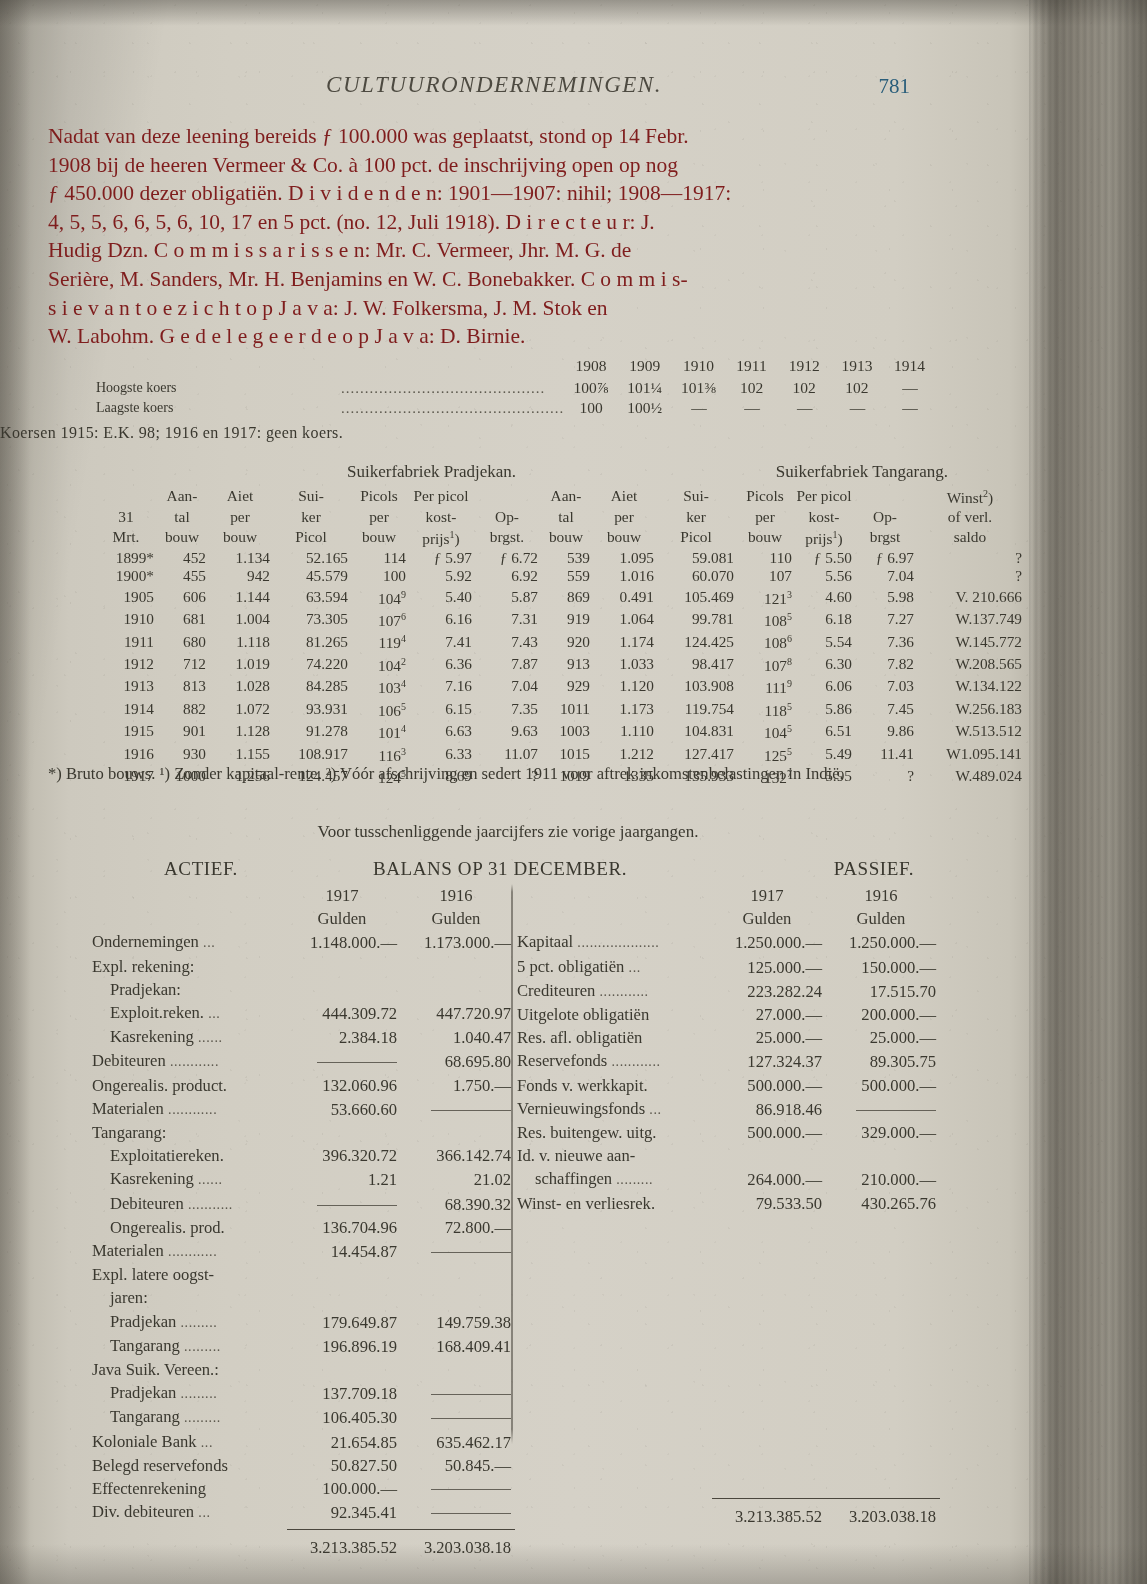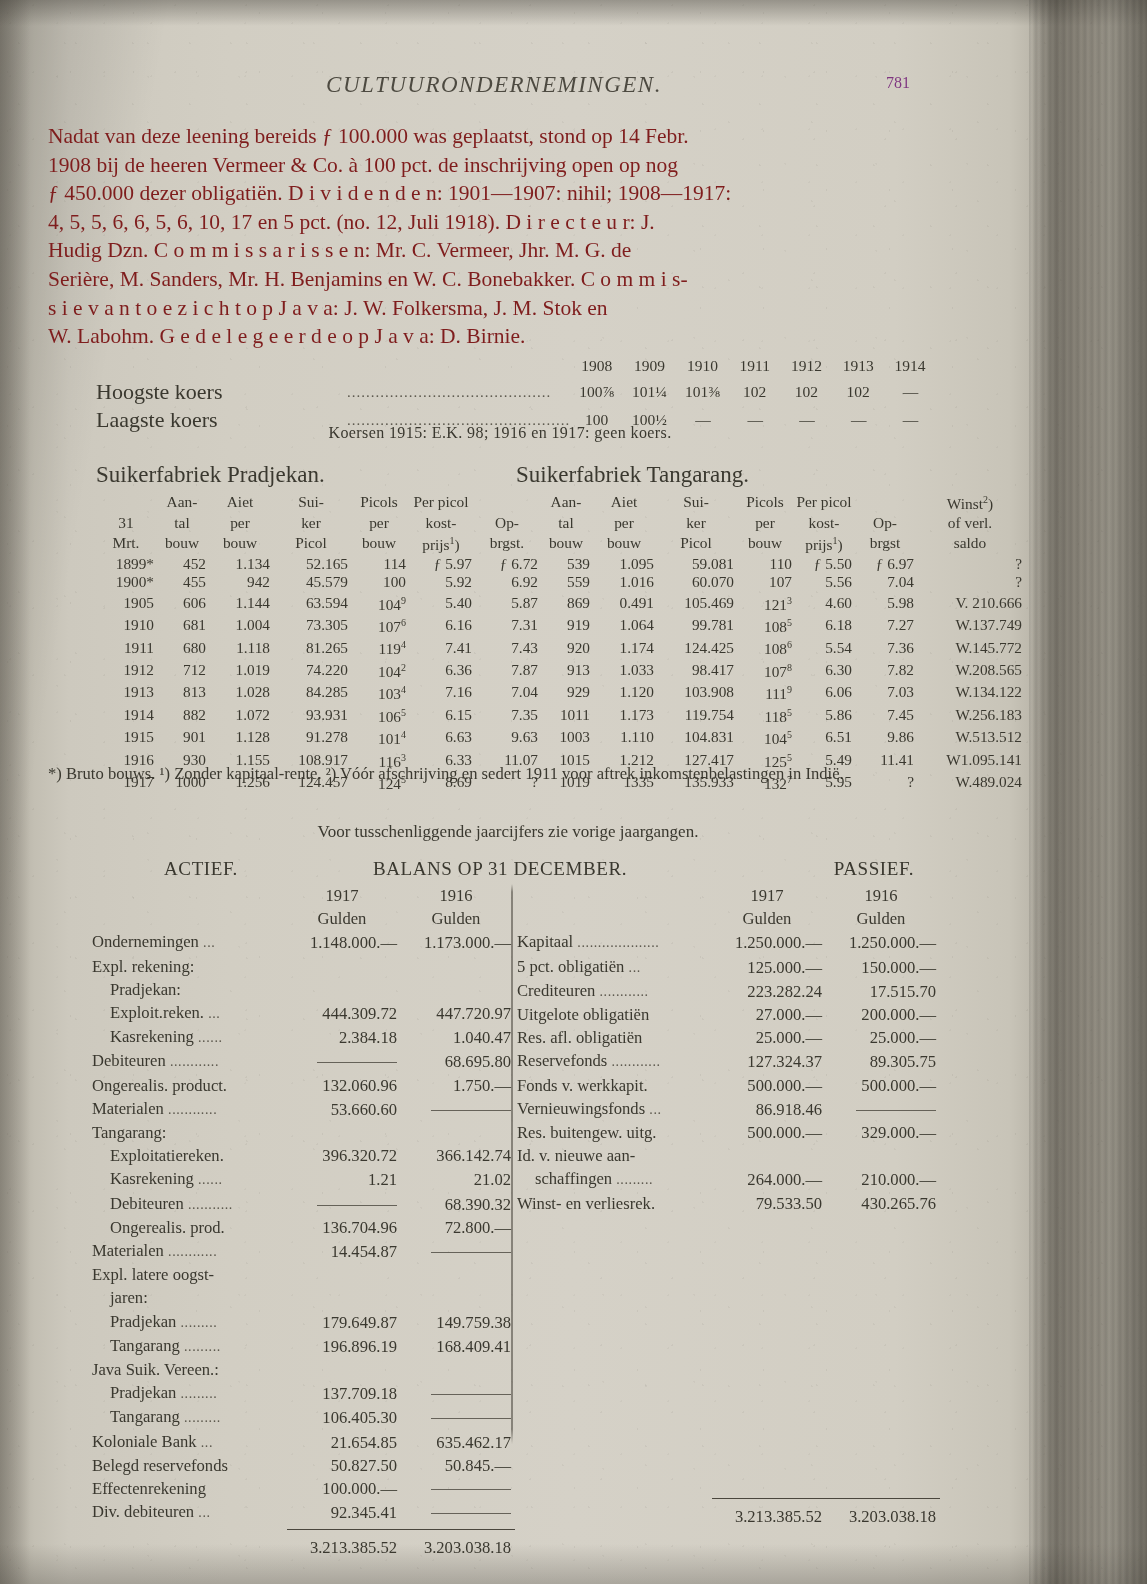--- a/index.html
+++ b/index.html
@@ -55,53 +55,53 @@
   }
   
   #runhead{
     position:absolute;left:0;right:12px;top:72px;text-align:center;
   }
   #runhead .title{
     font-style:italic;letter-spacing:1.5px;font-size:23px;
     color:#3b382f;opacity:.88;
   }
   #runhead .folio{
-    position:absolute;right:78px;top:2px;font-size:16px;color:#701a75;opacity:.85;
+    position:absolute;right:78px;top:2px;font-size:21px;color:#0c4a6e;opacity:.85;
   }
   
   #bodytext{
     position:absolute;left:48px;top:122px;width:880px;
     font-size:21.5px;line-height:28.6px;color:#7f1d1d;
     text-align:justify;
   }
   
   #koers{
     position:absolute;left:96px;top:356px;width:840px;
     font-size:15.5px;color:#3a382f;
   }
   #koers table{border-collapse:collapse;width:100%;}
   #koers td{padding:1px 0;white-space:nowrap;}
-  #koers .lbl{font-size:22px;width:300px;}
+  #koers .lbl{font-size:14px;width:300px;}
   #koers .dots{
     font-size:15px;letter-spacing:1px;color:#5d594e;overflow:hidden;
   }
   #koers .yr{width:60px;text-align:center;}
   #koers thead td{padding-bottom:3px;}
   #koers .dash{letter-spacing:-1px;}
   #koersnote{
-    position:absolute;left:0;right:0;top:424px;text-align:center;
+    position:absolute;left:0;right:0;top:424px;
     font-size:16px;color:#3a382f;letter-spacing:.4px;
   }
   
   #sugar{
     position:absolute;left:96px;top:462px;width:852px;
     font-size:15.3px;color:#3a382f;
   }
   #sugar .facthead{display:flex;margin-bottom:3px;}
-  #sugar .facthead div{text-align:left;font-size:23px;}
+  #sugar .facthead div{text-align:right;font-size:17px;}
   #sugar table{border-collapse:collapse;width:100%;table-layout:fixed;}
   #sugar td{padding:0.4px 2px;white-space:nowrap;line-height:17.6px;}
   #sugar thead td{text-align:center;font-size:15.4px;}
   #sugar tbody td{text-align:right;}
   #sugar tbody td.c1{text-align:right;padding-left:2px;margin-left:20px;}
   #sugar sup{font-size:10px;vertical-align:super;}
   .cw0{width:56px}.cw1{width:48px}.cw2{width:60px}.cw3{width:74px}
   .cw4{width:54px}.cw5{width:62px}.cw6{width:62px}
   .cw7{width:48px}.cw8{width:60px}.cw9{width:76px}.cw10{width:54px}
   .cw11{width:56px}.cw12{width:58px}.cw13{width:104px}

